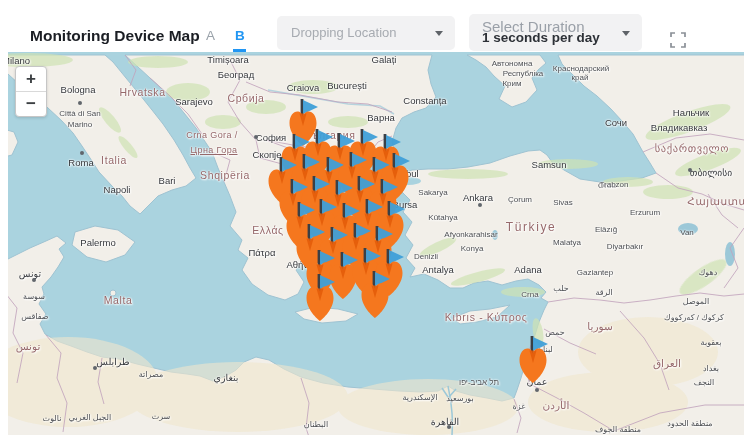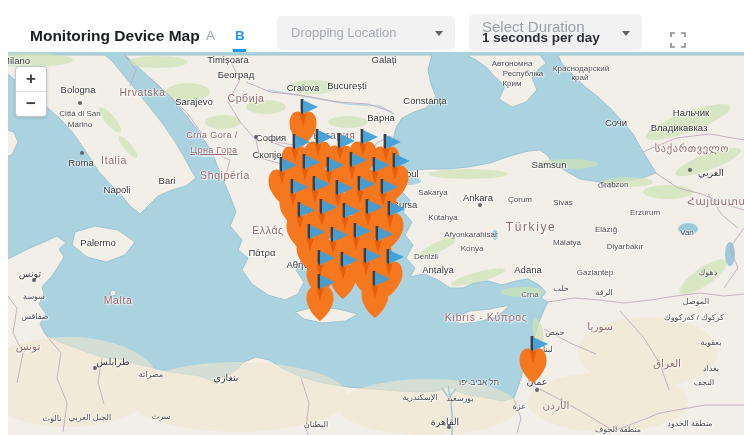--- a/index.html
+++ b/index.html
@@ -228,21 +228,21 @@
         <div class="lbl city" style="left: 417px; top: 48px;">Constanța</div>
         <div class="lbl small" style="left: 504px; top: 11px;">Автономна</div>
         <div class="lbl small" style="left: 502px; top: 21px; padding-left: 26px;">Республіка</div>
         <div class="lbl small" style="left: 504px; top: 31px;">Крим</div>
         <div class="lbl small" style="left: 573px; top: 16px;">Краснодарский</div>
         <div class="lbl small" style="left: 572px; top: 25px;">край</div>
         <div class="lbl city" style="left: 608px; top: 70px;">Сочи</div>
         <div class="lbl city" style="left: 683px; top: 60px;">Нальчик</div>
         <div class="lbl city" style="left: 671px; top: 75px;">Владикавказ</div>
         <div class="lbl country" style="left: 684px; top: 96px;">საქართველო</div>
-        <div class="lbl city" style="left: 703px; top: 120px;">الغربي</div>
+        <div class="lbl city" style="left: 703px; top: 120px;">თბილისი</div>
         <div class="lbl country" style="left: 714px; top: 149px;">Հայաստան</div>
         <div class="lbl small" style="left: 700px; top: 220px;">دهوك</div>
         <div class="lbl small" style="left: 688px; top: 249px;">الموصل</div>
         <div class="lbl small" style="left: 596px; top: 240px;">الرقة</div>
         <div class="lbl small" style="left: 553px; top: 236px;">حلب</div>
         <div class="lbl country" style="left: 478px; top: 265px;">Kıbrıs - Κύπρος</div>
         <div class="lbl country" style="left: 592px; top: 274px;">سوريا</div>
         <div class="lbl small" style="left: 547px; top: 280px;">حمص</div>
         <div class="lbl small" style="left: 537px; top: 297px;">لبنان</div>
         <div class="lbl city" style="left: 529px; top: 329px;">عمان</div>

